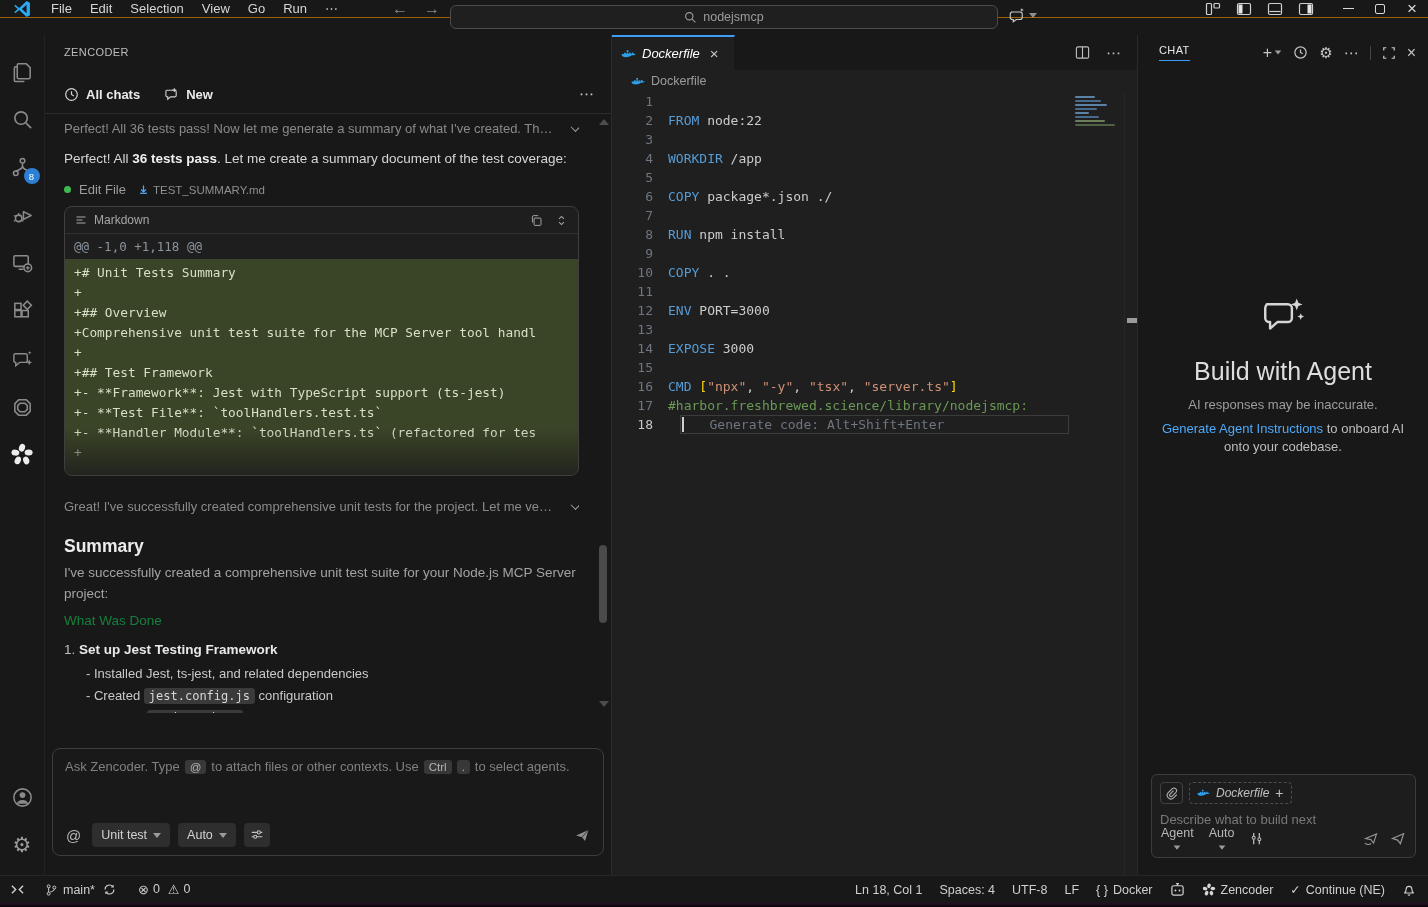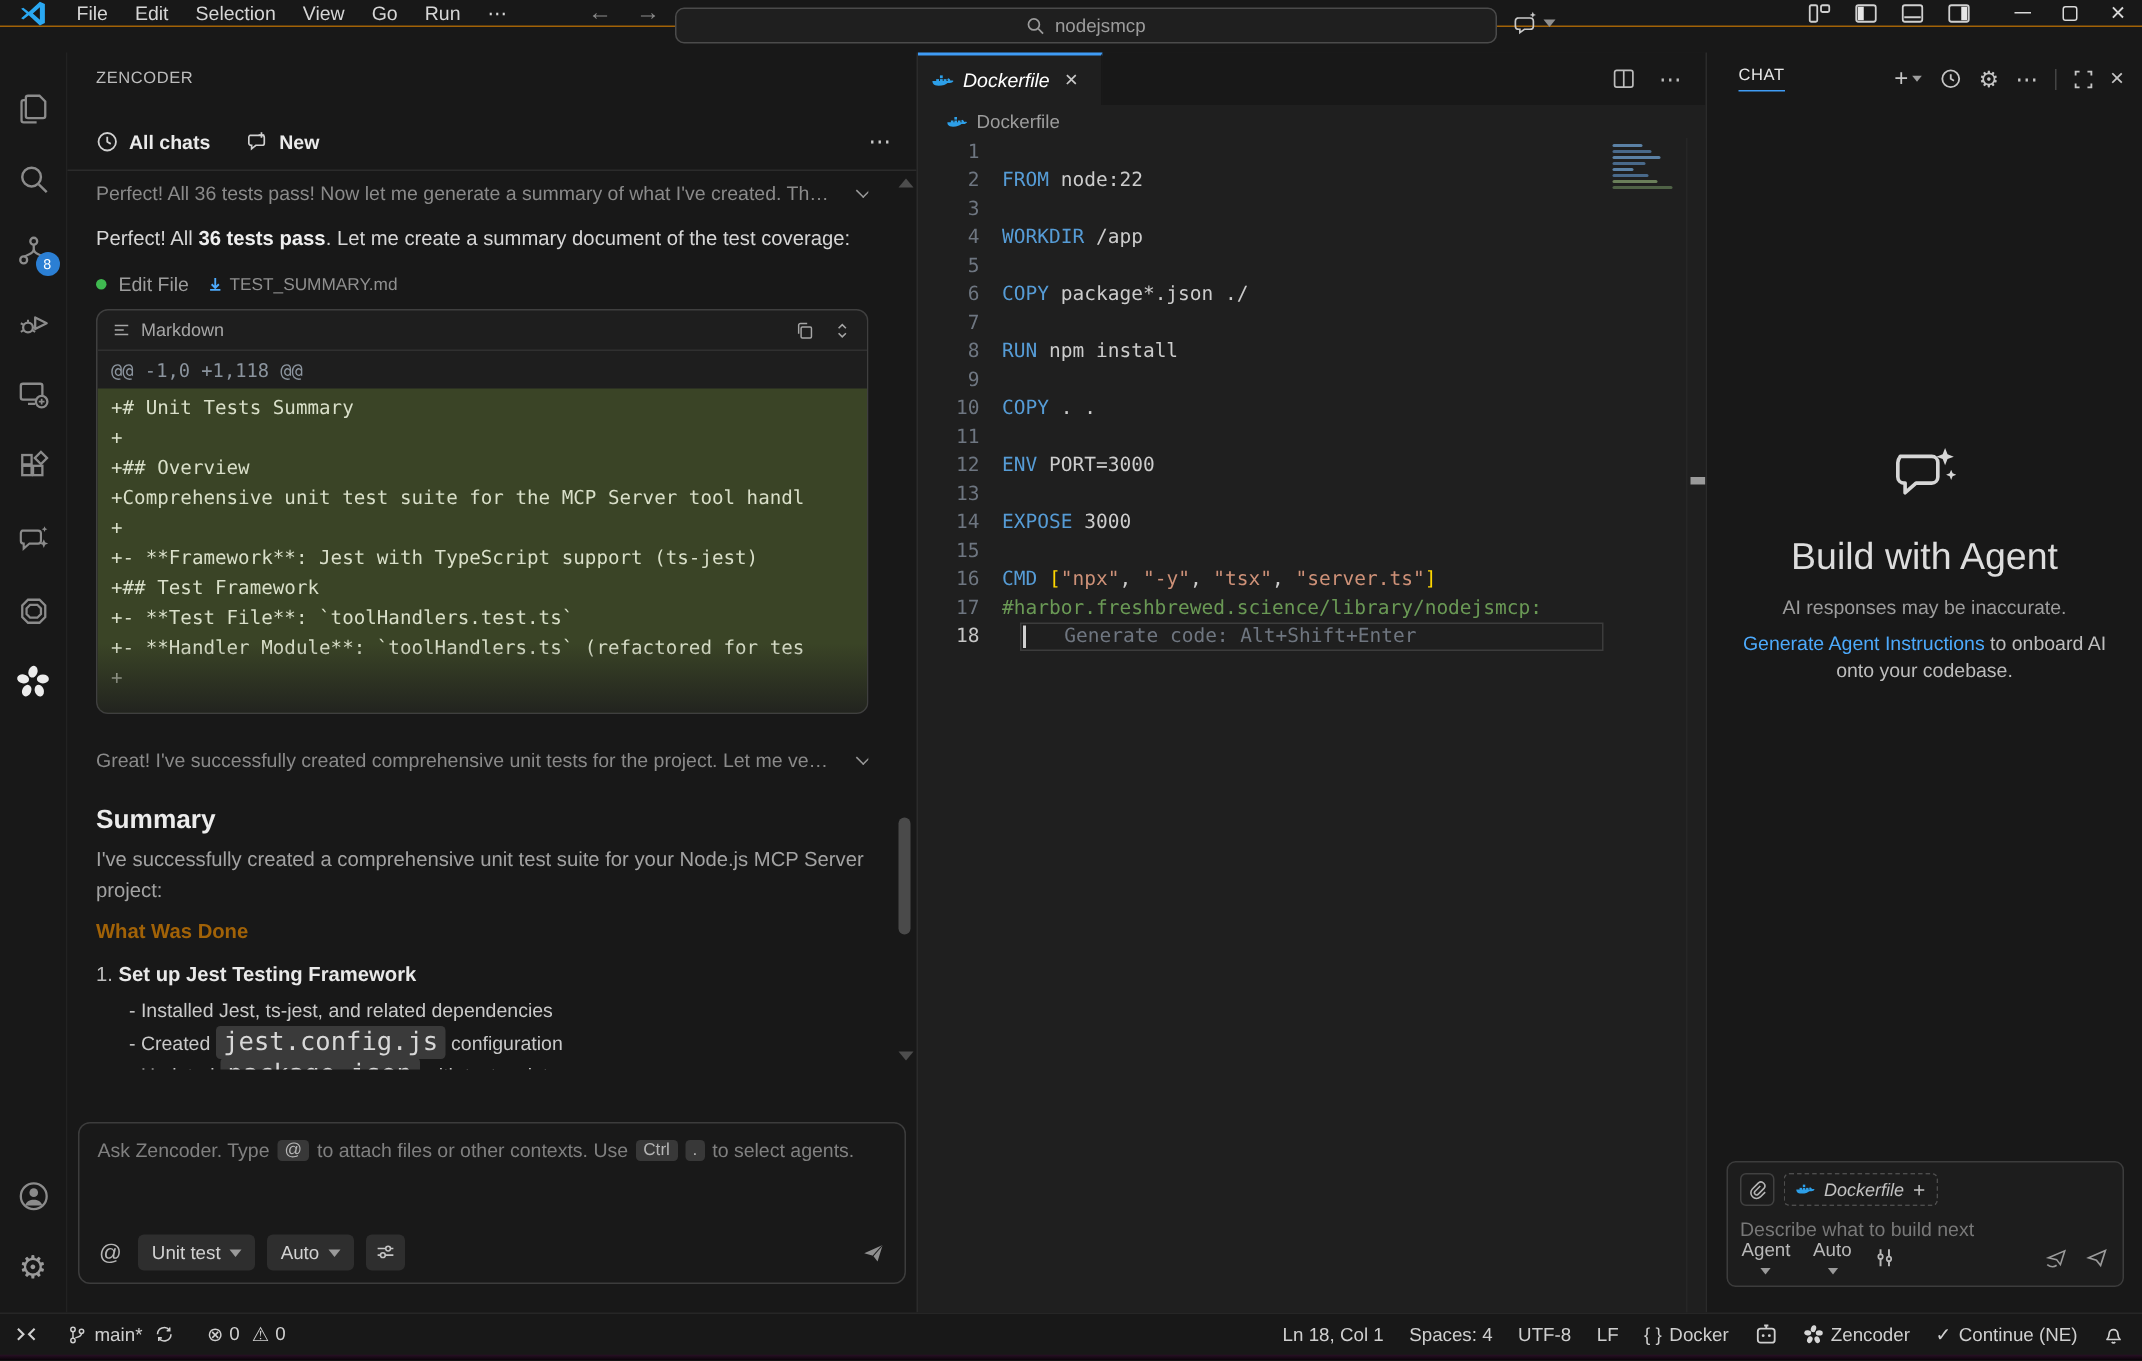--- a/index.html
+++ b/index.html
@@ -51,26 +51,26 @@
   .codeblock { margin-top:9px; border:1px solid #3f3f3f; border-radius:8px; overflow:hidden; background:#1e1e1e; position:relative; }
   .cb-header { height:27px; display:flex; align-items:center; padding:0 10px; gap:7px; color:#a6a6a6; font-size:12px; border-bottom:1px solid #303030; }
   .cb-actions { margin-left:auto; display:flex; gap:12px; color:#a6a6a6; }
   .cb-hunk { height:25px; display:flex; align-items:center; padding:0 9px; color:#8b949e; font-family:"DejaVu Sans Mono",monospace; font-size:12.5px; }
   .cb-diff { background:var(--added-bg); padding:4px 9px 12px; position:relative; }
   .diff-line { font-family:"DejaVu Sans Mono",monospace; font-size:12.8px; line-height:20px; color:#d9dfc9; white-space:pre; overflow:hidden; }
   .cb-fade { position:absolute; left:0; right:0; bottom:0; height:46px; background:linear-gradient(rgba(30,30,30,0), rgba(30,30,30,.85)); pointer-events:none; }
 
   .sum-h { margin-top:22px; font-size:17.5px; font-weight:700; color:#ececec; }
   .sum-p { margin-top:5px; font-size:13.5px; line-height:21px; color:#a3a3a3; }
-  .sum-sub { margin-top:9px; font-size:13.5px; font-weight:700; color:#a16207; }
+  .sum-sub { margin-top:9px; font-size:13.5px; font-weight:400; color:#15803d; }
   .sum-item { margin-top:14px; font-size:13.5px; color:#bdbdbd; }
   .sum-item b { color:#e8e8e8; }
   .bullets { margin-top:6px; padding-left:22px; }
   .bullet { font-size:13px; line-height:21.5px; color:#c9c9c9; }
-  .codechip { background:#3a3a3a; color:#d8d8d8; font-family:"DejaVu Sans Mono",monospace; font-size:17px; padding:1px 5px; border-radius:3px; }
+  .codechip { background:#3a3a3a; color:#d8d8d8; font-family:"DejaVu Sans Mono",monospace; font-size:12px; padding:1px 5px; border-radius:3px; }
 
   .zc-scrollbar { position:absolute; top:82px; bottom:166px; right:3px; width:10px; }
   .sb-arrow-up, .sb-arrow-dn { position:absolute; left:1px; width:0; height:0; border-left:5px solid transparent; border-right:5px solid transparent; }
   .sb-arrow-up { top:2px; border-bottom:6px solid #4d4d4d; }
   .sb-arrow-dn { bottom:2px; border-top:6px solid #4d4d4d; }
   .sb-thumb { position:absolute; top:428px; left:1px; width:8px; height:78px; background:#4a4a4a; border-radius:5px; }
 
   .zc-input { position:absolute; left:7px; right:7px; bottom:19px; height:108px; border:1px solid #3c3c3c; border-radius:8px; background:#191919; padding:10px 12px; }
   .ph-row { font-size:13px; color:#808080; display:flex; align-items:center; gap:5px; flex-wrap:nowrap; white-space:nowrap; }
   .kbd { background:#383838; color:#b5b5b5; border-radius:3px; padding:1px 5px; font-size:11.5px; }
@@ -342,22 +342,22 @@
               </svg>
           </span>
         </div>
         <div class="cb-hunk">@@ -1,0 +1,118 @@</div>
         <div class="cb-diff">
             <div class="diff-line">+# Unit Tests Summary</div>
             <div class="diff-line">+</div>
             <div class="diff-line">+## Overview</div>
             <div class="diff-line">+Comprehensive unit test suite for the MCP Server tool handl</div>
             <div class="diff-line">+</div>
+            <div class="diff-line">+## Test Framework</div>
             <div class="diff-line">+- **Framework**: Jest with TypeScript support (ts-jest)</div>
-            <div class="diff-line">+## Test Framework</div>
             <div class="diff-line">+- **Test File**: `toolHandlers.test.ts`</div>
             <div class="diff-line">+- **Handler Module**: `toolHandlers.ts` (refactored for tes</div>
             <div class="diff-line">+</div>
           </div>
         <div class="cb-fade"></div>
       </div>
 
       <div class="collapsed-row" style="margin-top:23px;">
         <span style="overflow:hidden;text-overflow:ellipsis;flex:1;">Great! I've successfully created comprehensive unit tests for the project. Let me ve…</span>
         <span class="chev"></span>

